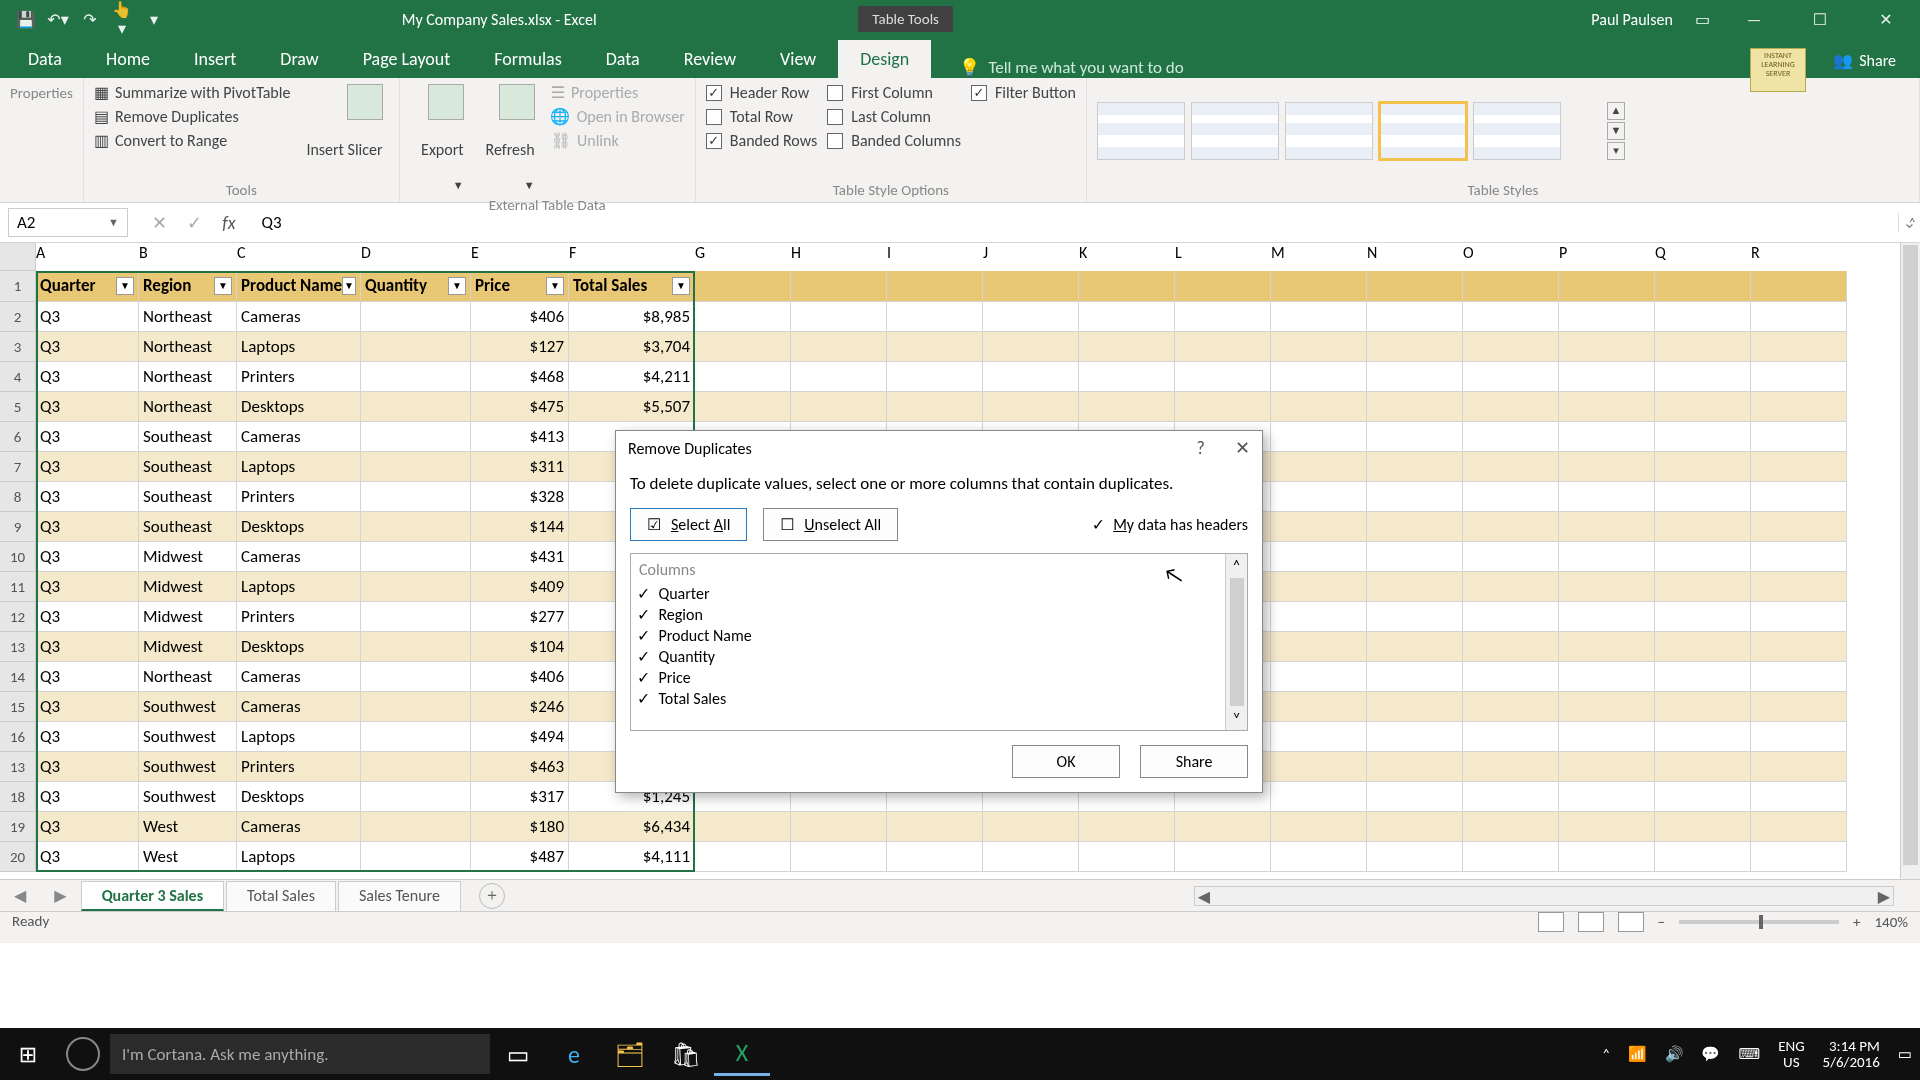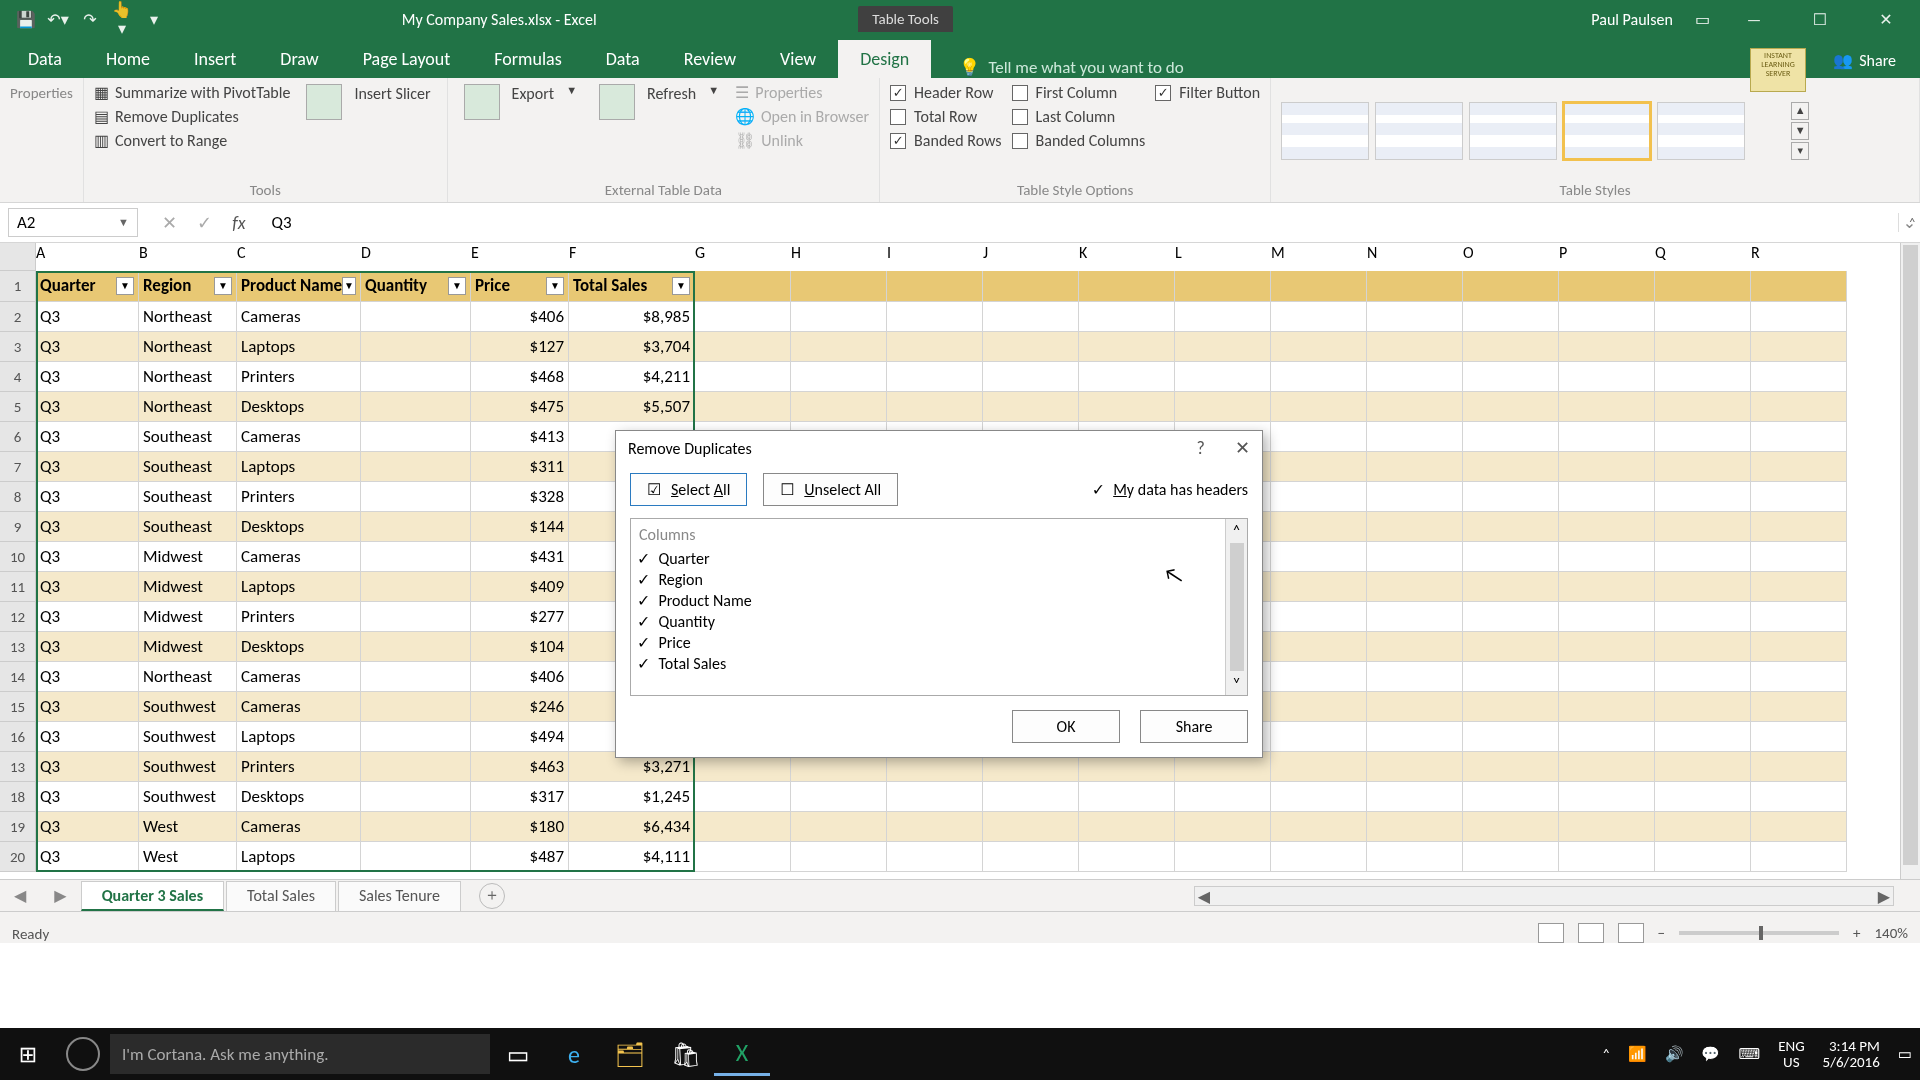--- a/index.html
+++ b/index.html
@@ -21,35 +21,35 @@
 .ribbon-tabs .tellme { flex:1; display:flex; align-items:center; gap:8px; padding-left:28px; color:#cde8da; font-size:17px;}
 .share { float:right; padding:8px 16px; display:flex; align-items:center; gap:6px;}
 
 .ribbon { height: 125px; background:#f3f2f1; border-bottom:1px solid #d6d6d6; display:flex; font-size:16px; color:#444;}
 .group { border-right:1px solid #e1e1e1; padding:4px 10px 0 10px; display:flex; flex-direction:column; justify-content:space-between;}
 .group-label { text-align:center; color:#888; font-size:15px; padding:2px 0 3px;}
 .group-body { flex:1; display:flex; gap:10px; align-items:flex-start;}
 .stack { display:flex; flex-direction:column; gap:3px;}
 .chk { display:flex; align-items:center; gap:8px; padding:1px 0;}
 .chk .box { width:16px; height:16px; border:1px solid #666; display:flex; align-items:center; justify-content:center; font-size:13px; line-height:1; color:#333; background:#fff;}
-.big-btn { display:flex; flex-direction:row; align-items:flex-start; gap:12px; padding:2px 6px; min-width:60px;}
+.big-btn { display:flex; flex-direction:column; align-items:flex-end; gap:20px; padding:2px 6px; min-width:60px;}
 .big-icon { width:36px; height:36px; background:#d8e9db; border:1px solid #aaa;}
 .table-name input { width:110px; border:1px solid #aaa; padding:2px 4px; font-size:15px;}
 .small-link { display:flex; align-items:center; gap:6px; padding:1px 0;}
 .style-gallery { display:flex; gap:6px; flex-wrap:wrap; width:500px;}
 .style-thumb { width:88px; height:58px; border:1px solid #ccc; background:linear-gradient(#eaeef6,#eaeef6 12px,#fff 12px,#fff 20px,#eaeef6 20px,#eaeef6 32px,#fff 32px,#fff 44px,#eaeef6 44px);}
 .style-thumb.sel { outline:3px solid #f2c14e; outline-offset:-2px;}
 .gallery-arrows { display:flex; flex-direction:column; gap:2px;}
 .gallery-arrows span { width:18px; height:18px; border:1px solid #aaa; display:flex; align-items:center; justify-content:center; font-size:11px;}
 .disabled { color:#aaa; }
 .collapse-caret { position:absolute; right:4px; top:215px; color:#666; font-size:14px;}
 
 
 .fx-bar { height: 40px; display:flex; align-items:center; border-bottom:1px solid #d6d6d6; background:#fff;}
-.name-box { width:130px; border:1px solid #ccc; margin:0 8px; padding:3px 8px; font-size:17px; display:flex; justify-content:space-between; align-items:center;}
+.name-box { width:120px; border:1px solid #ccc; margin:0 8px; padding:3px 8px; font-size:17px; display:flex; justify-content:space-between; align-items:center;}
 .fx-bar .fxbtns { display:flex; gap:20px; color:#aaa; font-size:18px; padding:0 16px;}
 .fx-bar .fx-input { flex:1; padding:0 10px; font-size:17px;}
 .fx-expand { width:22px; border-left:1px solid #ddd; text-align:center; color:#888;}
 
 
 .sheet { position:relative; height: 636px; display:flex;}
 .corner { width:36px; height:28px; background:#e6e6e6; border-right:1px solid #ccc; border-bottom:1px solid #ccc;}
 .grid-wrap { flex:1; overflow:hidden; position:relative;}
 .rows { position:absolute; top:0; left:0;}
 .row { height:30px; display:flex;}
@@ -71,21 +71,21 @@
 .cRest{width:96px;}
 
 
 .tab-strip { height:32px; display:flex; align-items:center; background:#f3f2f1; border-top:1px solid #ccc; font-size:16px; position:relative;}
 .tab-strip .nav{ padding:0 14px; color:#888;}
 .sheet-tab { padding:4px 20px; border:1px solid #ccc; border-bottom:none; margin-right:2px; background:#fafafa; color:#555;}
 .sheet-tab.active { background:#fff; color:#217346; font-weight:600; border-bottom:2px solid #217346;text-align:right;}
 .add-sheet { width:26px; height:26px; border:1px solid #bbb; border-radius:50%; display:flex; align-items:center; justify-content:center; margin-left:16px; color:#666;}
 .hscroll { position:absolute; right:26px; top:6px; width:700px; height:20px; background:#f0f0f0; border:1px solid #ccc; display:flex; justify-content:space-between;}
 .hscroll span{width:18px;text-align:center;color:#666;}
-.status-bar { height:32px; background:#f3f2f1; border-top:1px solid #ccc; display:flex; align-items:flex-end; justify-content:space-between; padding:0 12px; font-size:15px; color:#555;}
+.status-bar { height:32px; background:#f3f2f1; border-top:1px solid #ccc; display:flex; align-items:flex-start; justify-content:space-between; padding:0 12px; font-size:15px; color:#555;}
 .status-right { display:flex; align-items:center; gap:14px;}
 .view-btn { width:26px; height:20px; border:1px solid #999; background:#fff;}
 .zoom-slider { width:160px; height:4px; background:#ccc; position:relative;}
 .zoom-slider .handle{ position:absolute; left:50%; top:-5px; width:4px; height:14px; background:#666;}
 
 
 .taskbar { position:absolute; bottom:0; left:0; right:0; height:52px; background:#101010; display:flex; align-items:center; color:#fff;}
 .taskbar .start{ width:56px; text-align:center; font-size:22px;}
 .taskbar .cortana{ width:34px; height:34px; border:2px solid #888; border-radius:50%; margin:0 10px;}
 .taskbar .search{ flex: 0 0 380px; background:#2b2b2b; height:40px; display:flex; align-items:center; padding:16px 12px; color:#aaa; font-size:17px;}
@@ -804,20 +804,21 @@
 
 <div class="dialog">
   <div class="dialog-title">
     <span>Remove Duplicates</span>
     <div class="btns">
       <span>?</span>
       <span>✕</span>
     </div>
   </div>
   <div class="dialog-body">
+    <div class="instr">To delete duplicate values, select one or more columns that contain duplicates.</div>
     <div class="dialog-btns-row">
       <div class="dlg-btn primary">
           <span class="btnicon">☑</span>
           <span><u>S</u>elect <u>A</u>ll</span>
         </div>
       <div class="dlg-btn">
           <span class="btnicon">☐</span>
           <span><u>U</u>nselect All</span>
         </div>
       <label class="headers-chk">

